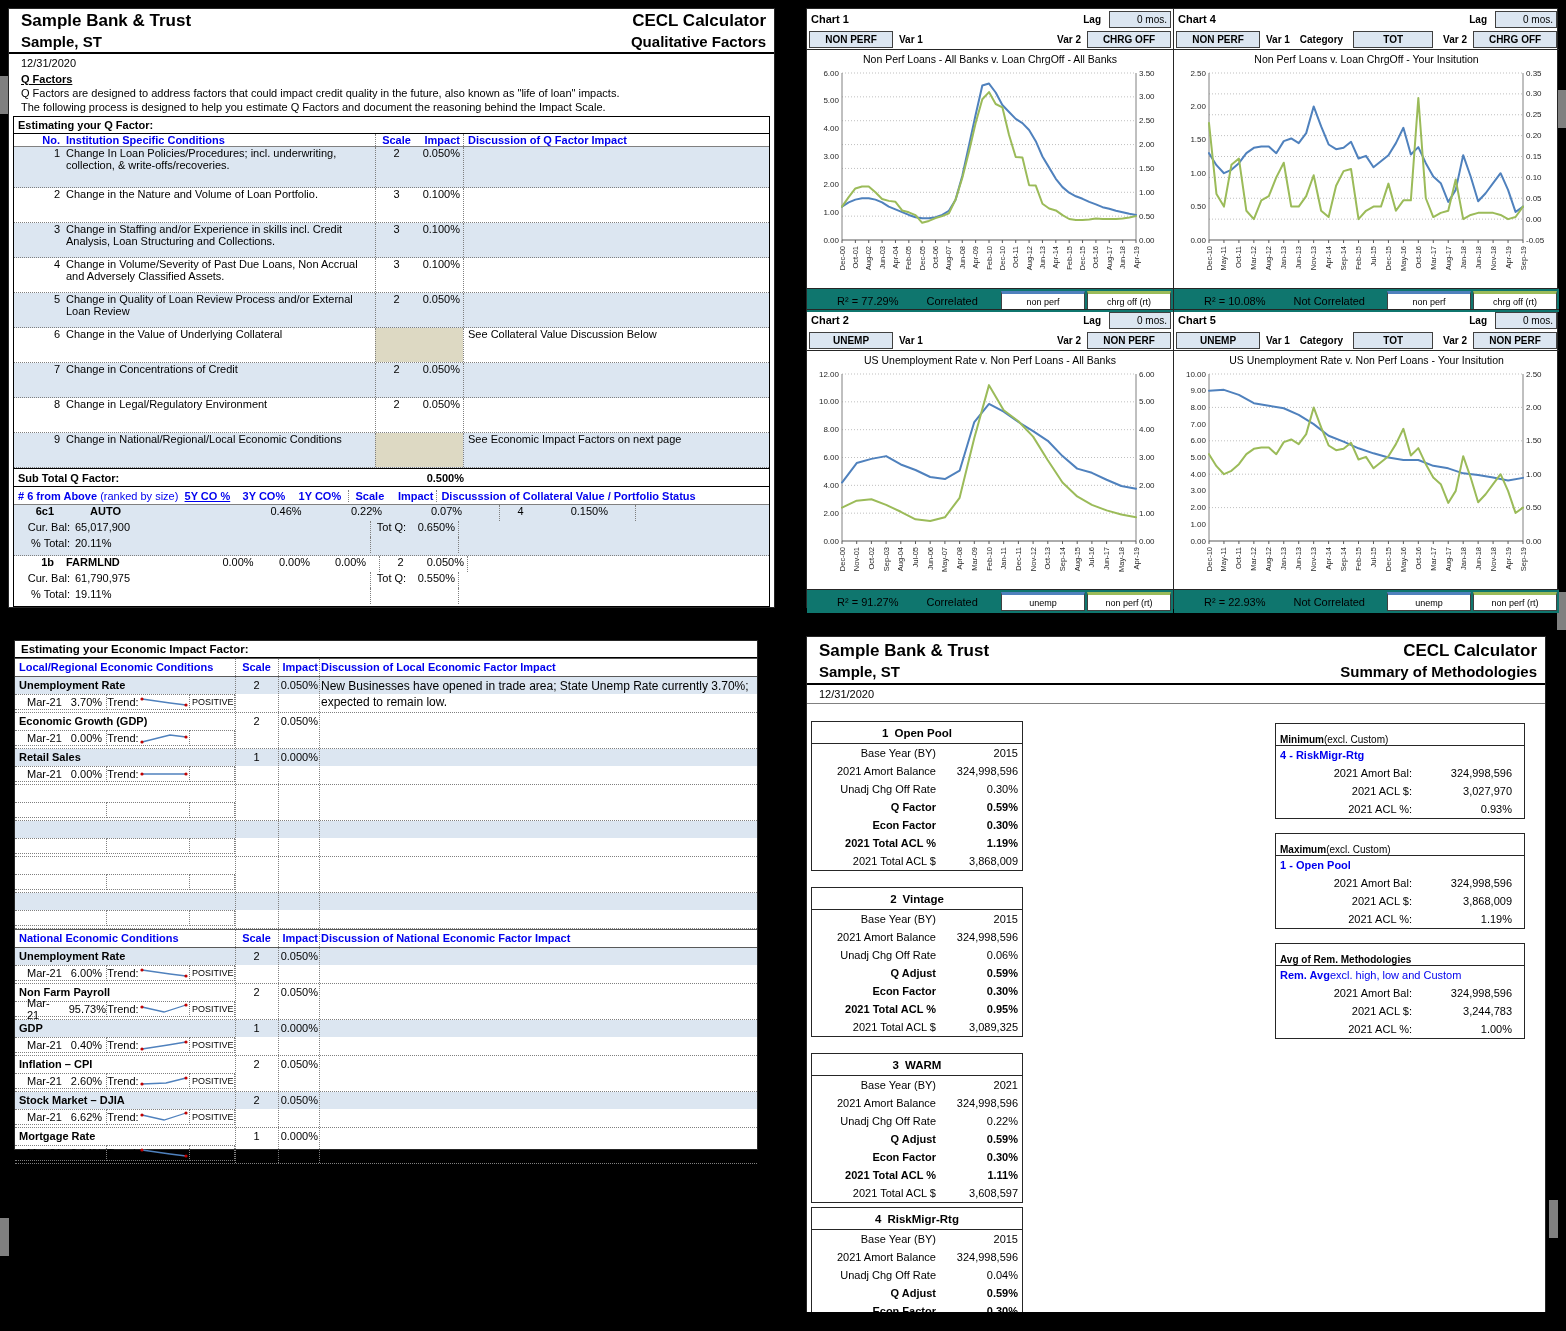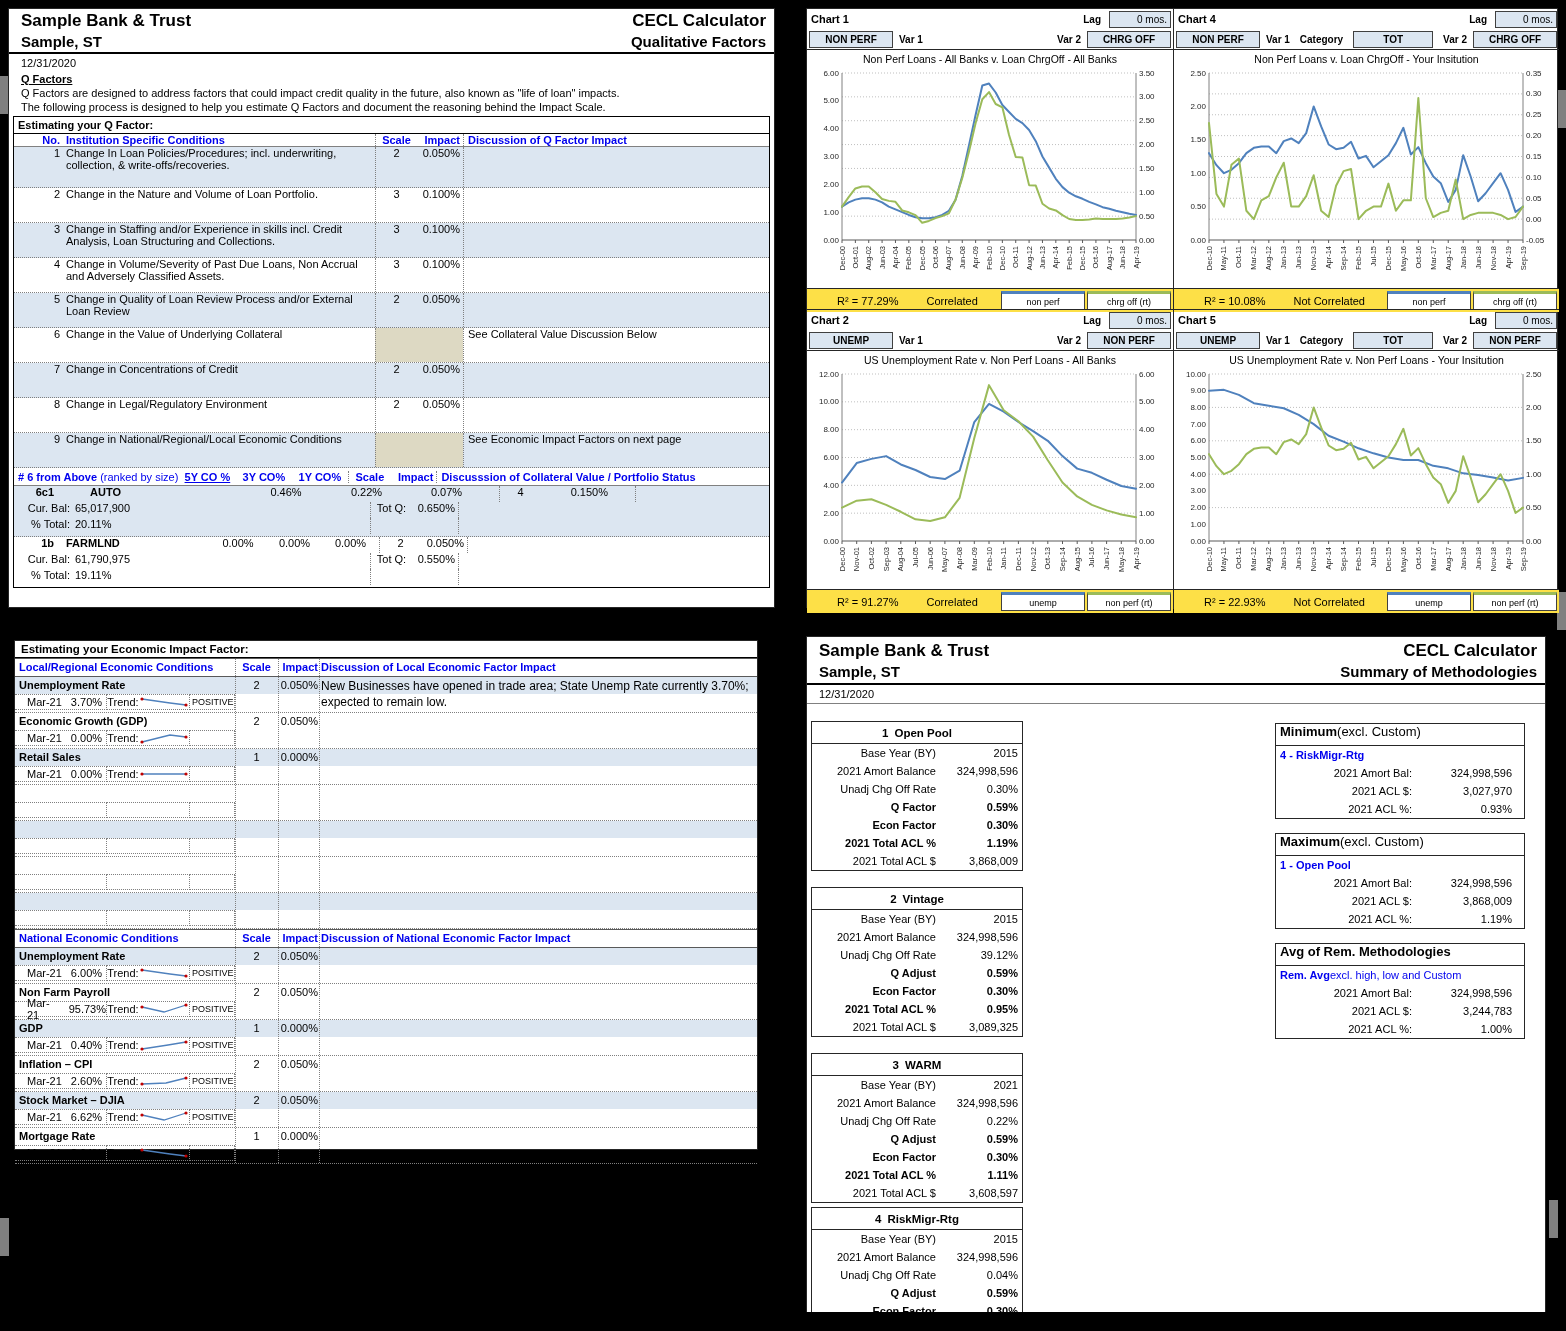--- a/index.html
+++ b/index.html
@@ -48,30 +48,30 @@
   .ecat{position:absolute;left:175px;top:17px;width:45px;height:16px;border:1px dotted #7f7f7f;border-left:none;box-sizing:border-box;font-size:9px;display:flex;align-items:center;padding-left:2px;}
   .evline{position:absolute;top:0;bottom:0;border-left:1px dotted #7f7f7f;}
   
   .chartblock{position:absolute;box-sizing:border-box;}
   .ch-r1{display:flex;align-items:center;height:20px;}
   .ch-label{font-size:11px;font-weight:bold;padding-left:4px;}
   .ch-small{font-size:10px;font-weight:bold;}
   .cell{background:#dce6f1;border:1px solid #404040;box-sizing:border-box;font-size:10px;display:flex;align-items:center;justify-content:center;}
   .ch-r2{display:flex;align-items:center;height:20px;}
   .ch-title{height:18px;border-top:1px solid #262626;font-size:10.5px;display:flex;align-items:center;justify-content:center;}
-  .ch-foot{height:24px;background:#fde047;border-top:1px solid #262626;display:flex;align-items:center;font-size:11px;box-sizing:border-box;}
+  .ch-foot{height:24px;background:#0f766e;border-top:1px solid #262626;display:flex;align-items:center;font-size:11px;box-sizing:border-box;}
   .legcell{width:84px;height:19px;background:#fff;border:1px solid #404040;border-top-width:3px;box-sizing:border-box;font-size:9px;display:flex;align-items:center;justify-content:center;margin-right:2px;}
   .spacer{flex:1;}
   
   .mbox{position:absolute;border:1.5px solid #262626;background:#fff;}
   .mbox-h{height:21px;border-bottom:1.5px solid #262626;font-size:11.5px;font-weight:bold;display:flex;align-items:center;justify-content:center;gap:6px;}
   .mrow{height:18px;display:flex;align-items:center;font-size:11px;}
   .mlabel{flex:1;text-align:right;}
   .mval{width:82px;text-align:right;padding-right:4px;}
-  .abox-h{height:21px;border-bottom:1.5px solid #262626;font-size:13px;display:flex;align-items:flex-start;padding-left:4px;}
+  .abox-h{height:21px;border-bottom:1.5px solid #262626;font-size:10px;display:flex;align-items:flex-end;padding-left:4px;}
   .amethod{height:18px;font-size:11px;display:flex;align-items:center;padding-left:4px;color:#0000ee;}
   .arow{height:18px;display:flex;align-items:center;font-size:11px;}
   .alabel{flex:1;text-align:right;}
   .aval{width:100px;text-align:right;padding-right:12px;}
 </style>
 </head>
 <body>
 
 <div class="gray-strip" style="left:0;top:76px;width:9px;height:38px;"></div>
 <div class="gray-strip" style="left:0;top:1218px;width:9px;height:38px;"></div>
@@ -159,20 +159,26 @@
           <span class="col-disc dotL"></span>
         </div>
         <div class="qrow shade" style="height: 34px; border-bottom: 1px dotted rgb(127, 127, 127);">
           <span class="col-no">9</span>
           <span class="col-desc">Change in National/Regional/Local Economic Conditions</span>
           <span class="col-scale dotL tan"></span>
           <span class="col-impact tan"></span>
           <span class="col-disc dotL">See Economic Impact Factors on next page</span>
         </div>
       </div>
+    <div class="qrow" style="border-top:1px solid #000;border-bottom:1px solid #000;height:17px;align-items:center;">
+      <span style="font-weight:bold;padding-left:4px;width:361px;">Sub Total Q Factor:</span>
+      <span class="col-scale dotL"></span>
+      <span class="col-impact" style="font-weight:bold;">0.500%</span>
+      <span class="col-disc dotL"></span>
+    </div>
     <div class="qhrow bluehdr" style="height:17px;align-items:center;border-bottom:1px solid #808080;">
       <span style="padding-left:4px;white-space:nowrap;"><span># 6 from Above</span> <span style="font-weight:normal;">(ranked by size)</span></span>
       <span class="col-co5" style="margin-left:auto;text-decoration:underline;">5Y CO %</span>
       <span class="col-co3">3Y CO%</span>
       <span class="col-co1">1Y CO%</span>
       <span class="col-scale dotL">Scale</span>
       <span class="col-impact">Impact</span>
       <span class="col-disc dotL" style="white-space:nowrap;overflow:hidden;">Discusssion of Collateral Value / Portfolio Status</span>
     </div>
     <div id="collateral-rows">
@@ -916,21 +922,21 @@
         <div class="mrow">
           <span class="mlabel">Base Year (BY)</span>
           <span class="mval">2015</span>
         </div>
         <div class="mrow">
           <span class="mlabel">2021 Amort Balance</span>
           <span class="mval">324,998,596</span>
         </div>
         <div class="mrow">
           <span class="mlabel">Unadj Chg Off Rate</span>
-          <span class="mval">39.12%</span>
+          <span class="mval">0.06%</span>
         </div>
         <div class="mrow">
           <span class="mlabel" style="font-weight: bold;">Q Adjust</span>
           <span class="mval" style="font-weight: bold;">0.59%</span>
         </div>
         <div class="mrow">
           <span class="mlabel" style="font-weight: bold;">Econ Factor</span>
           <span class="mval" style="font-weight: bold;">0.30%</span>
         </div>
         <div class="mrow">

